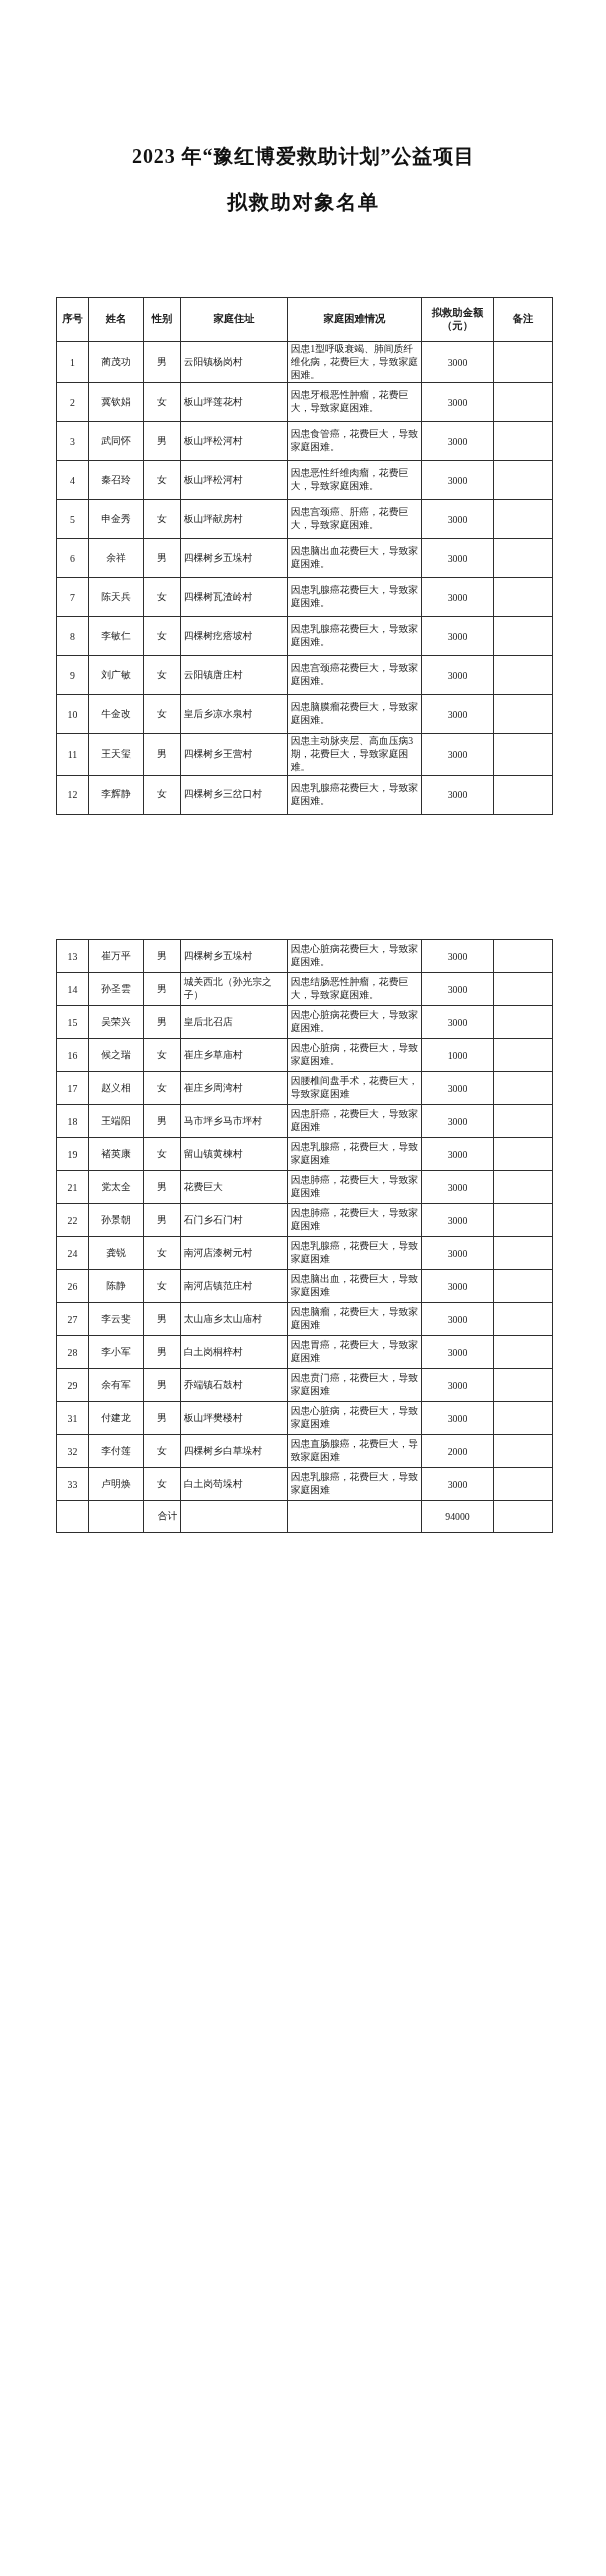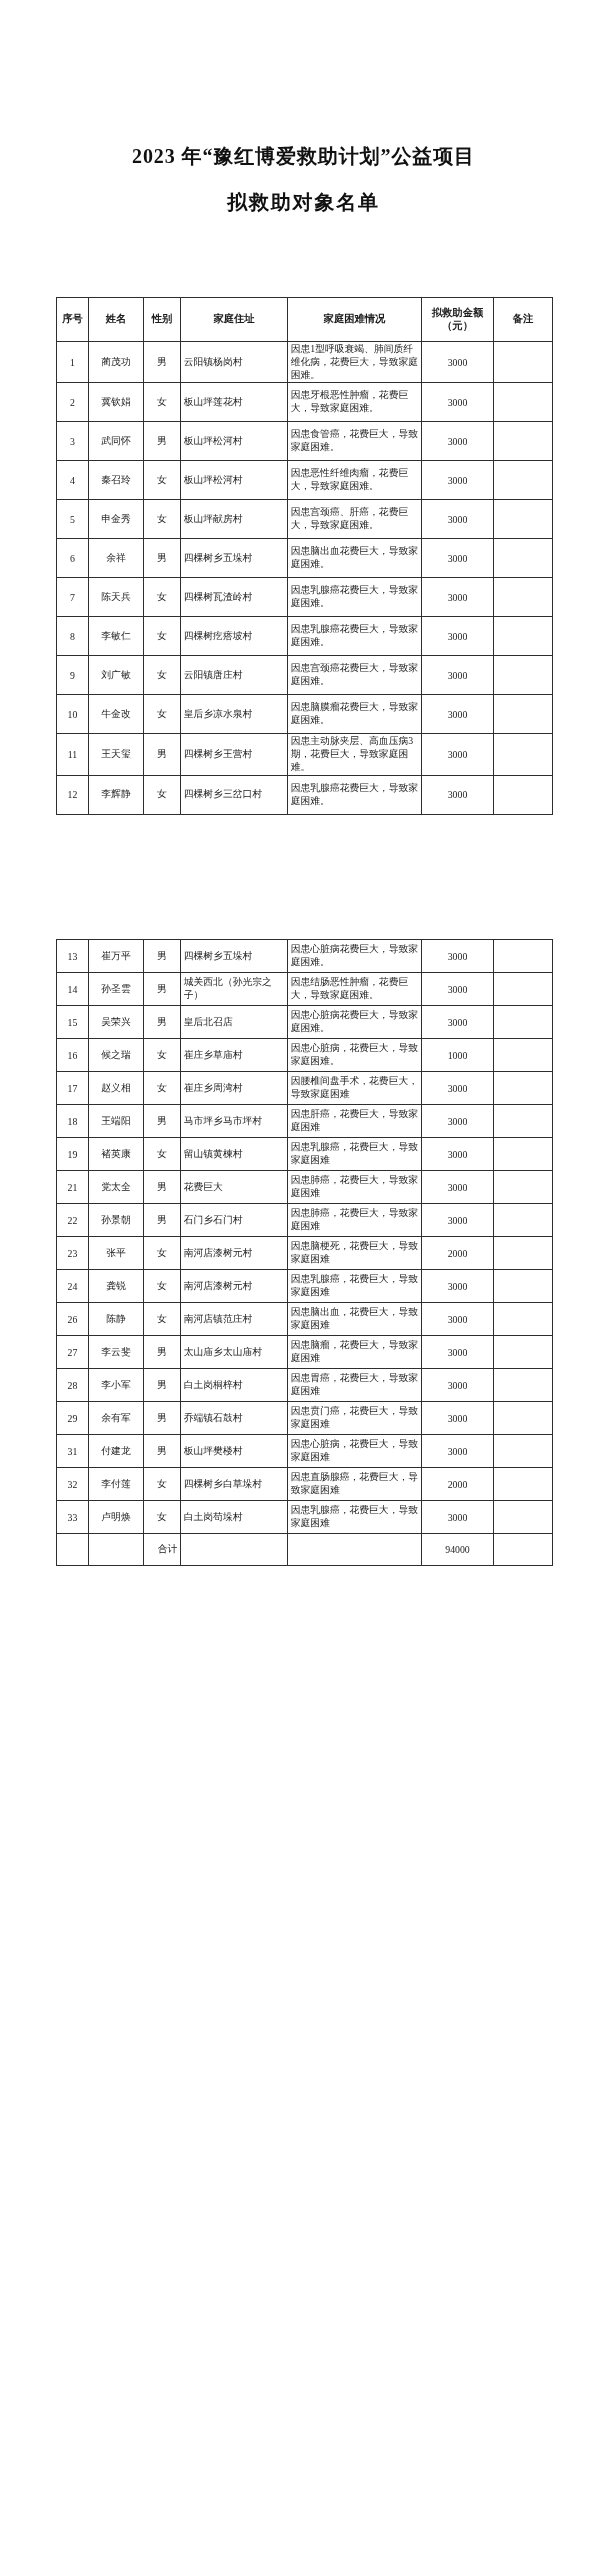--- a/index.html
+++ b/index.html
@@ -295,29 +295,20 @@
         <tr>
           <td class="col-no">22</td>
           <td class="col-name">孙景朝</td>
           <td class="col-gender">男</td>
           <td class="col-address">石门乡石门村</td>
           <td class="col-difficulty">因患肺癌，花费巨大，导致家庭困难</td>
           <td class="col-amount">3000</td>
           <td class="col-note"></td>
         </tr>
         <tr>
-          <td class="col-no">23</td>
-          <td class="col-name">张平</td>
-          <td class="col-gender">女</td>
-          <td class="col-address">南河店漆树元村</td>
-          <td class="col-difficulty">因患脑梗死，花费巨大，导致家庭困难</td>
-          <td class="col-amount">2000</td>
-          <td class="col-note"></td>
-        </tr>
-        <tr>
           <td class="col-no">24</td>
           <td class="col-name">龚锐</td>
           <td class="col-gender">女</td>
           <td class="col-address">南河店漆树元村</td>
           <td class="col-difficulty">因患乳腺癌，花费巨大，导致家庭困难</td>
           <td class="col-amount">3000</td>
           <td class="col-note"></td>
         </tr>
         <tr>
           <td class="col-no">26</td>

